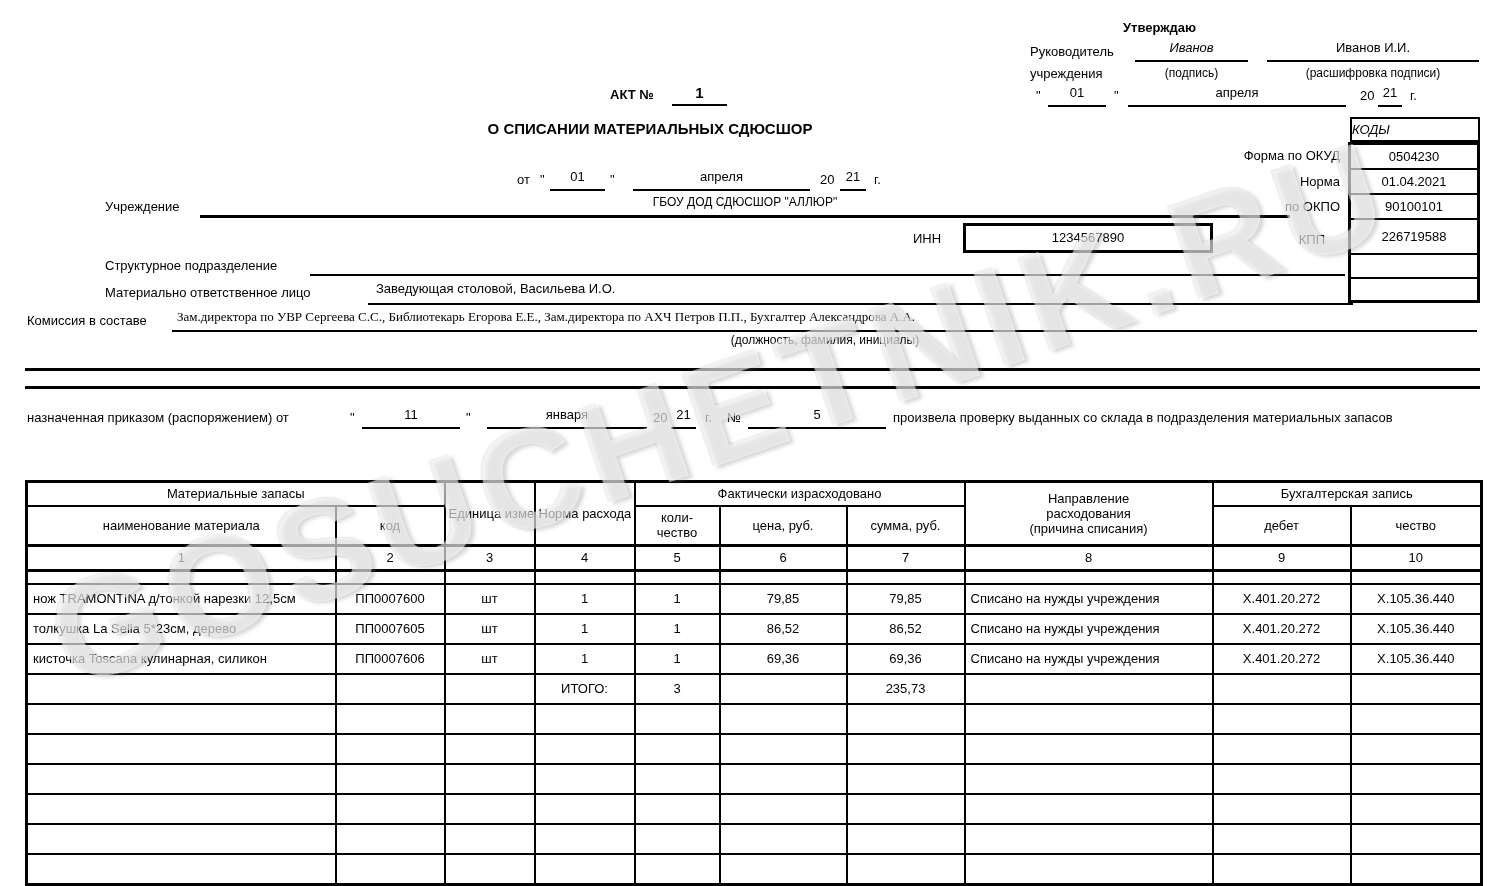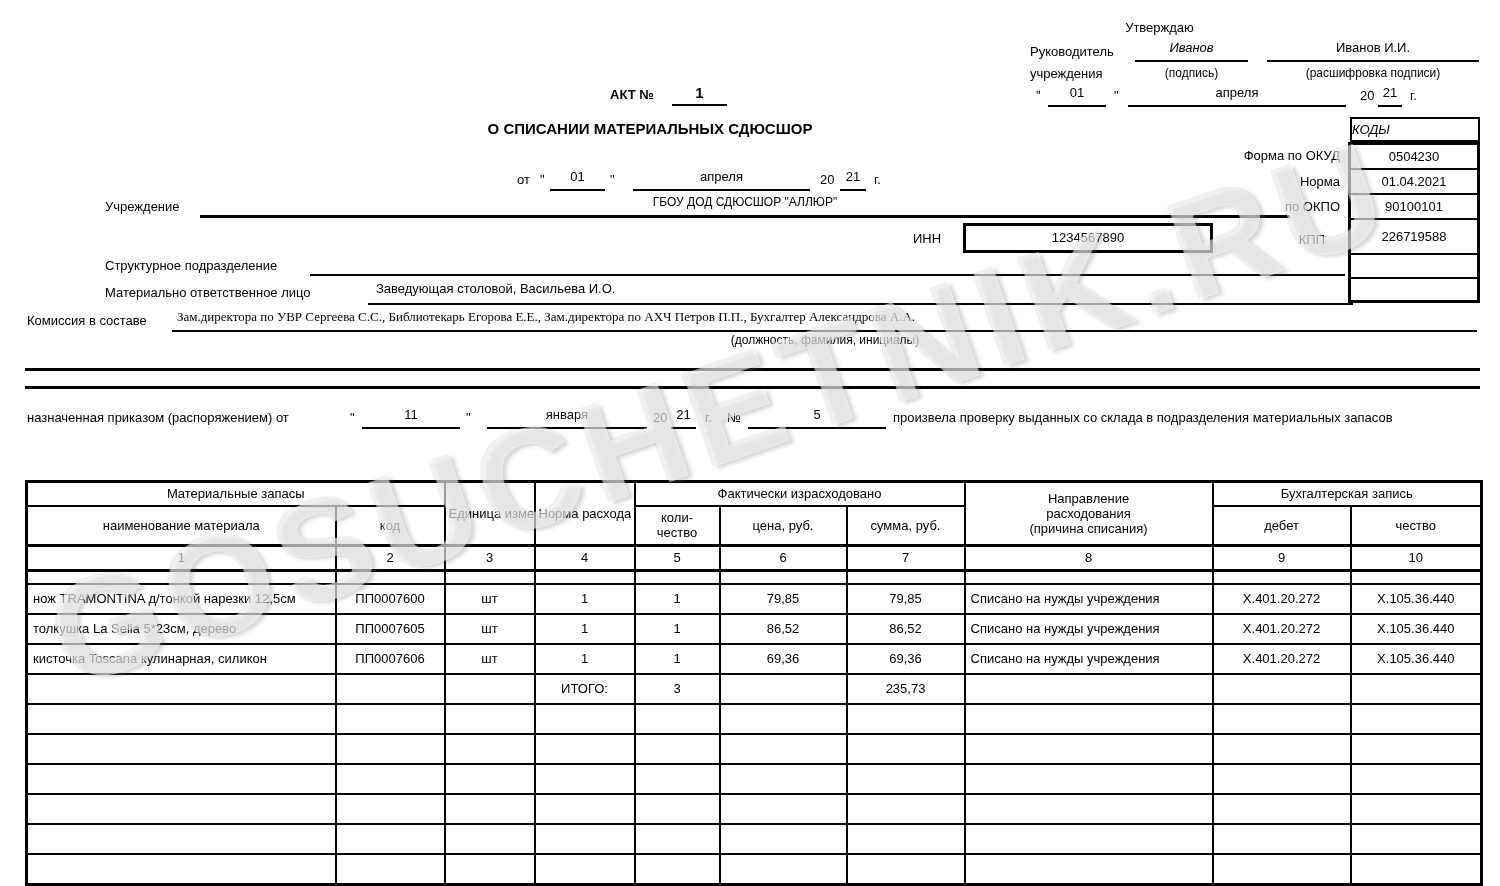--- a/index.html
+++ b/index.html
@@ -41,21 +41,21 @@
     text-shadow:3px 3px 4px rgba(110,110,110,0.28), -1px -1px 2px rgba(130,130,130,0.18);
     transform:rotate(-19deg);transform-origin:left center;
     pointer-events:none;user-select:none;
   }
 </style>
 </head>
 <body>
 
 <div class="page">
 
-  <div class="abs ctr" style="left:1112px;top:20px;width:95px;">Утверждаю</div>
+  <div class="abs ctr" style="left:1112px;top:20px;width:95px;font-weight:bold;">Утверждаю</div>
   <div class="abs" style="left:1030px;top:44px;">Руководитель</div>
   <div class="ul i" style="left:1135px;top:40px;width:113px;height:20px;font-style:italic;">Иванов</div>
   <div class="ul" style="left:1267px;top:40px;width:212px;height:20px;">Иванов И.И.</div>
   <div class="abs" style="left:1030px;top:66px;">учреждения</div>
   <div class="abs ctr sm" style="left:1135px;top:66px;width:113px;">(подпись)</div>
   <div class="abs ctr sm" style="left:1267px;top:66px;width:212px;">(расшифровка подписи)</div>
   <div class="abs" style="left:1036px;top:88px;">"</div>
   <div class="ul" style="left:1048px;top:85px;width:58px;height:20px;">01</div>
   <div class="abs" style="left:1114px;top:88px;">"</div>
   <div class="ul" style="left:1128px;top:85px;width:218px;height:20px;">апреля</div>

